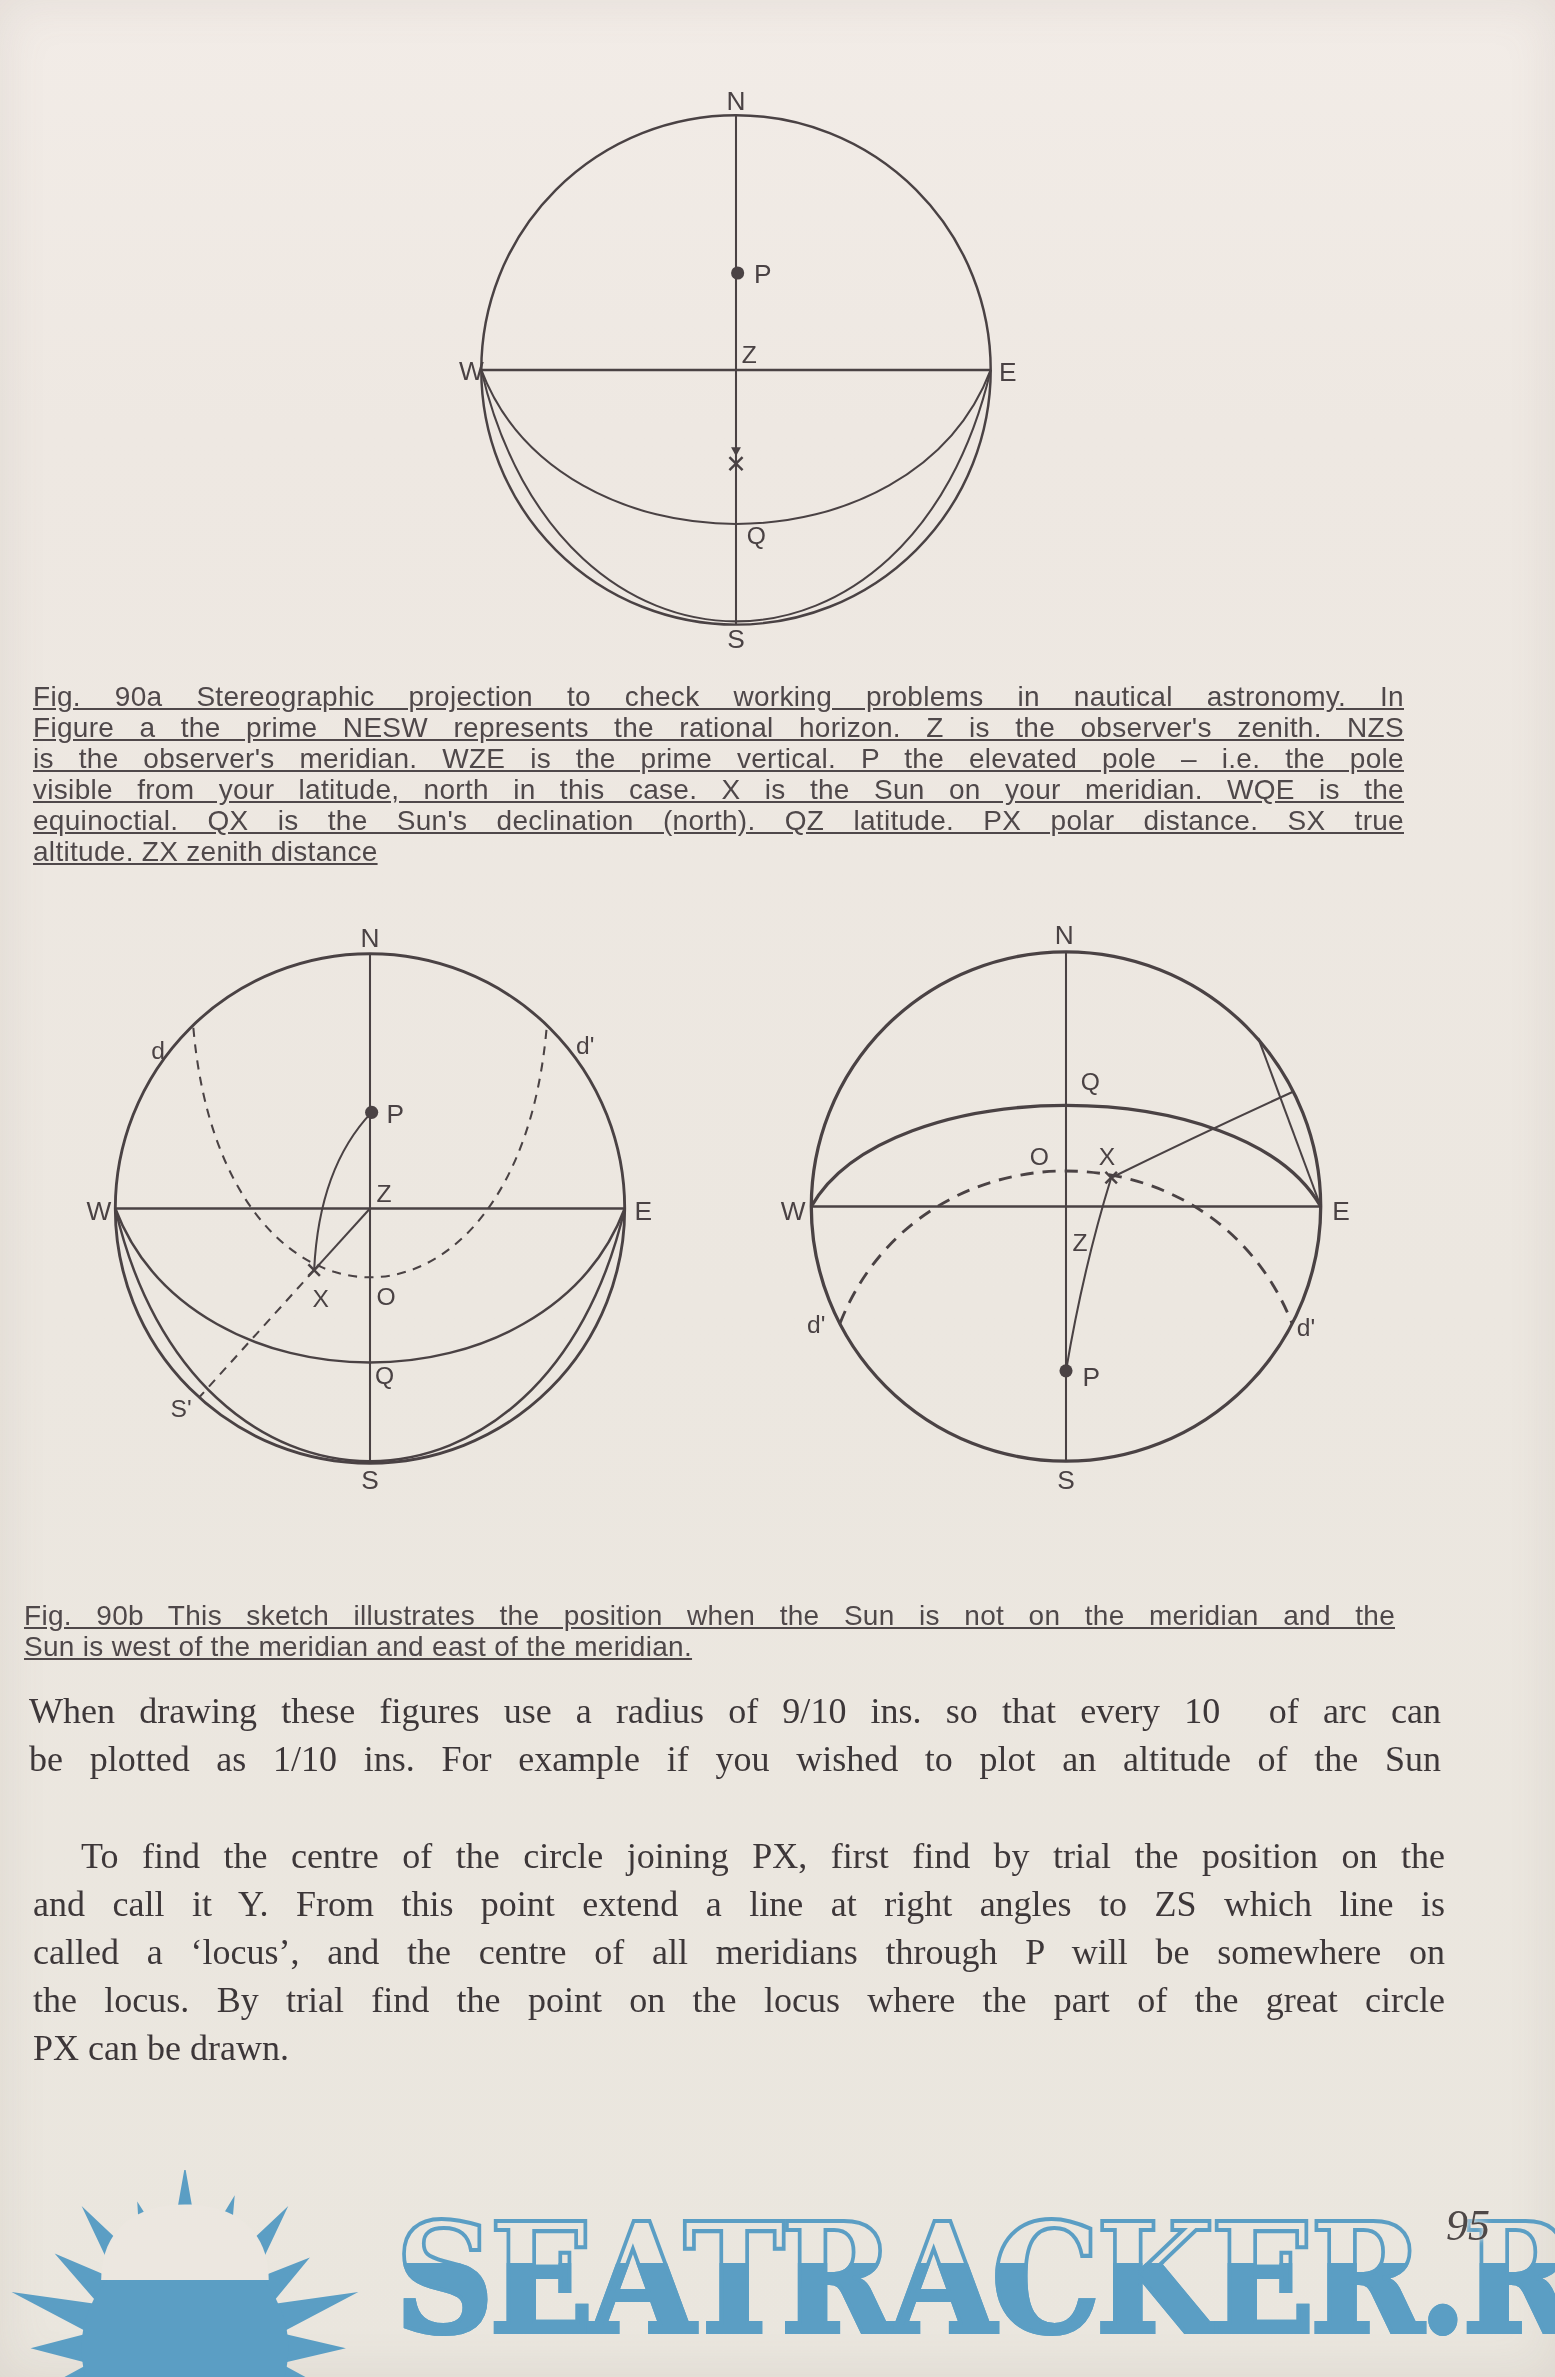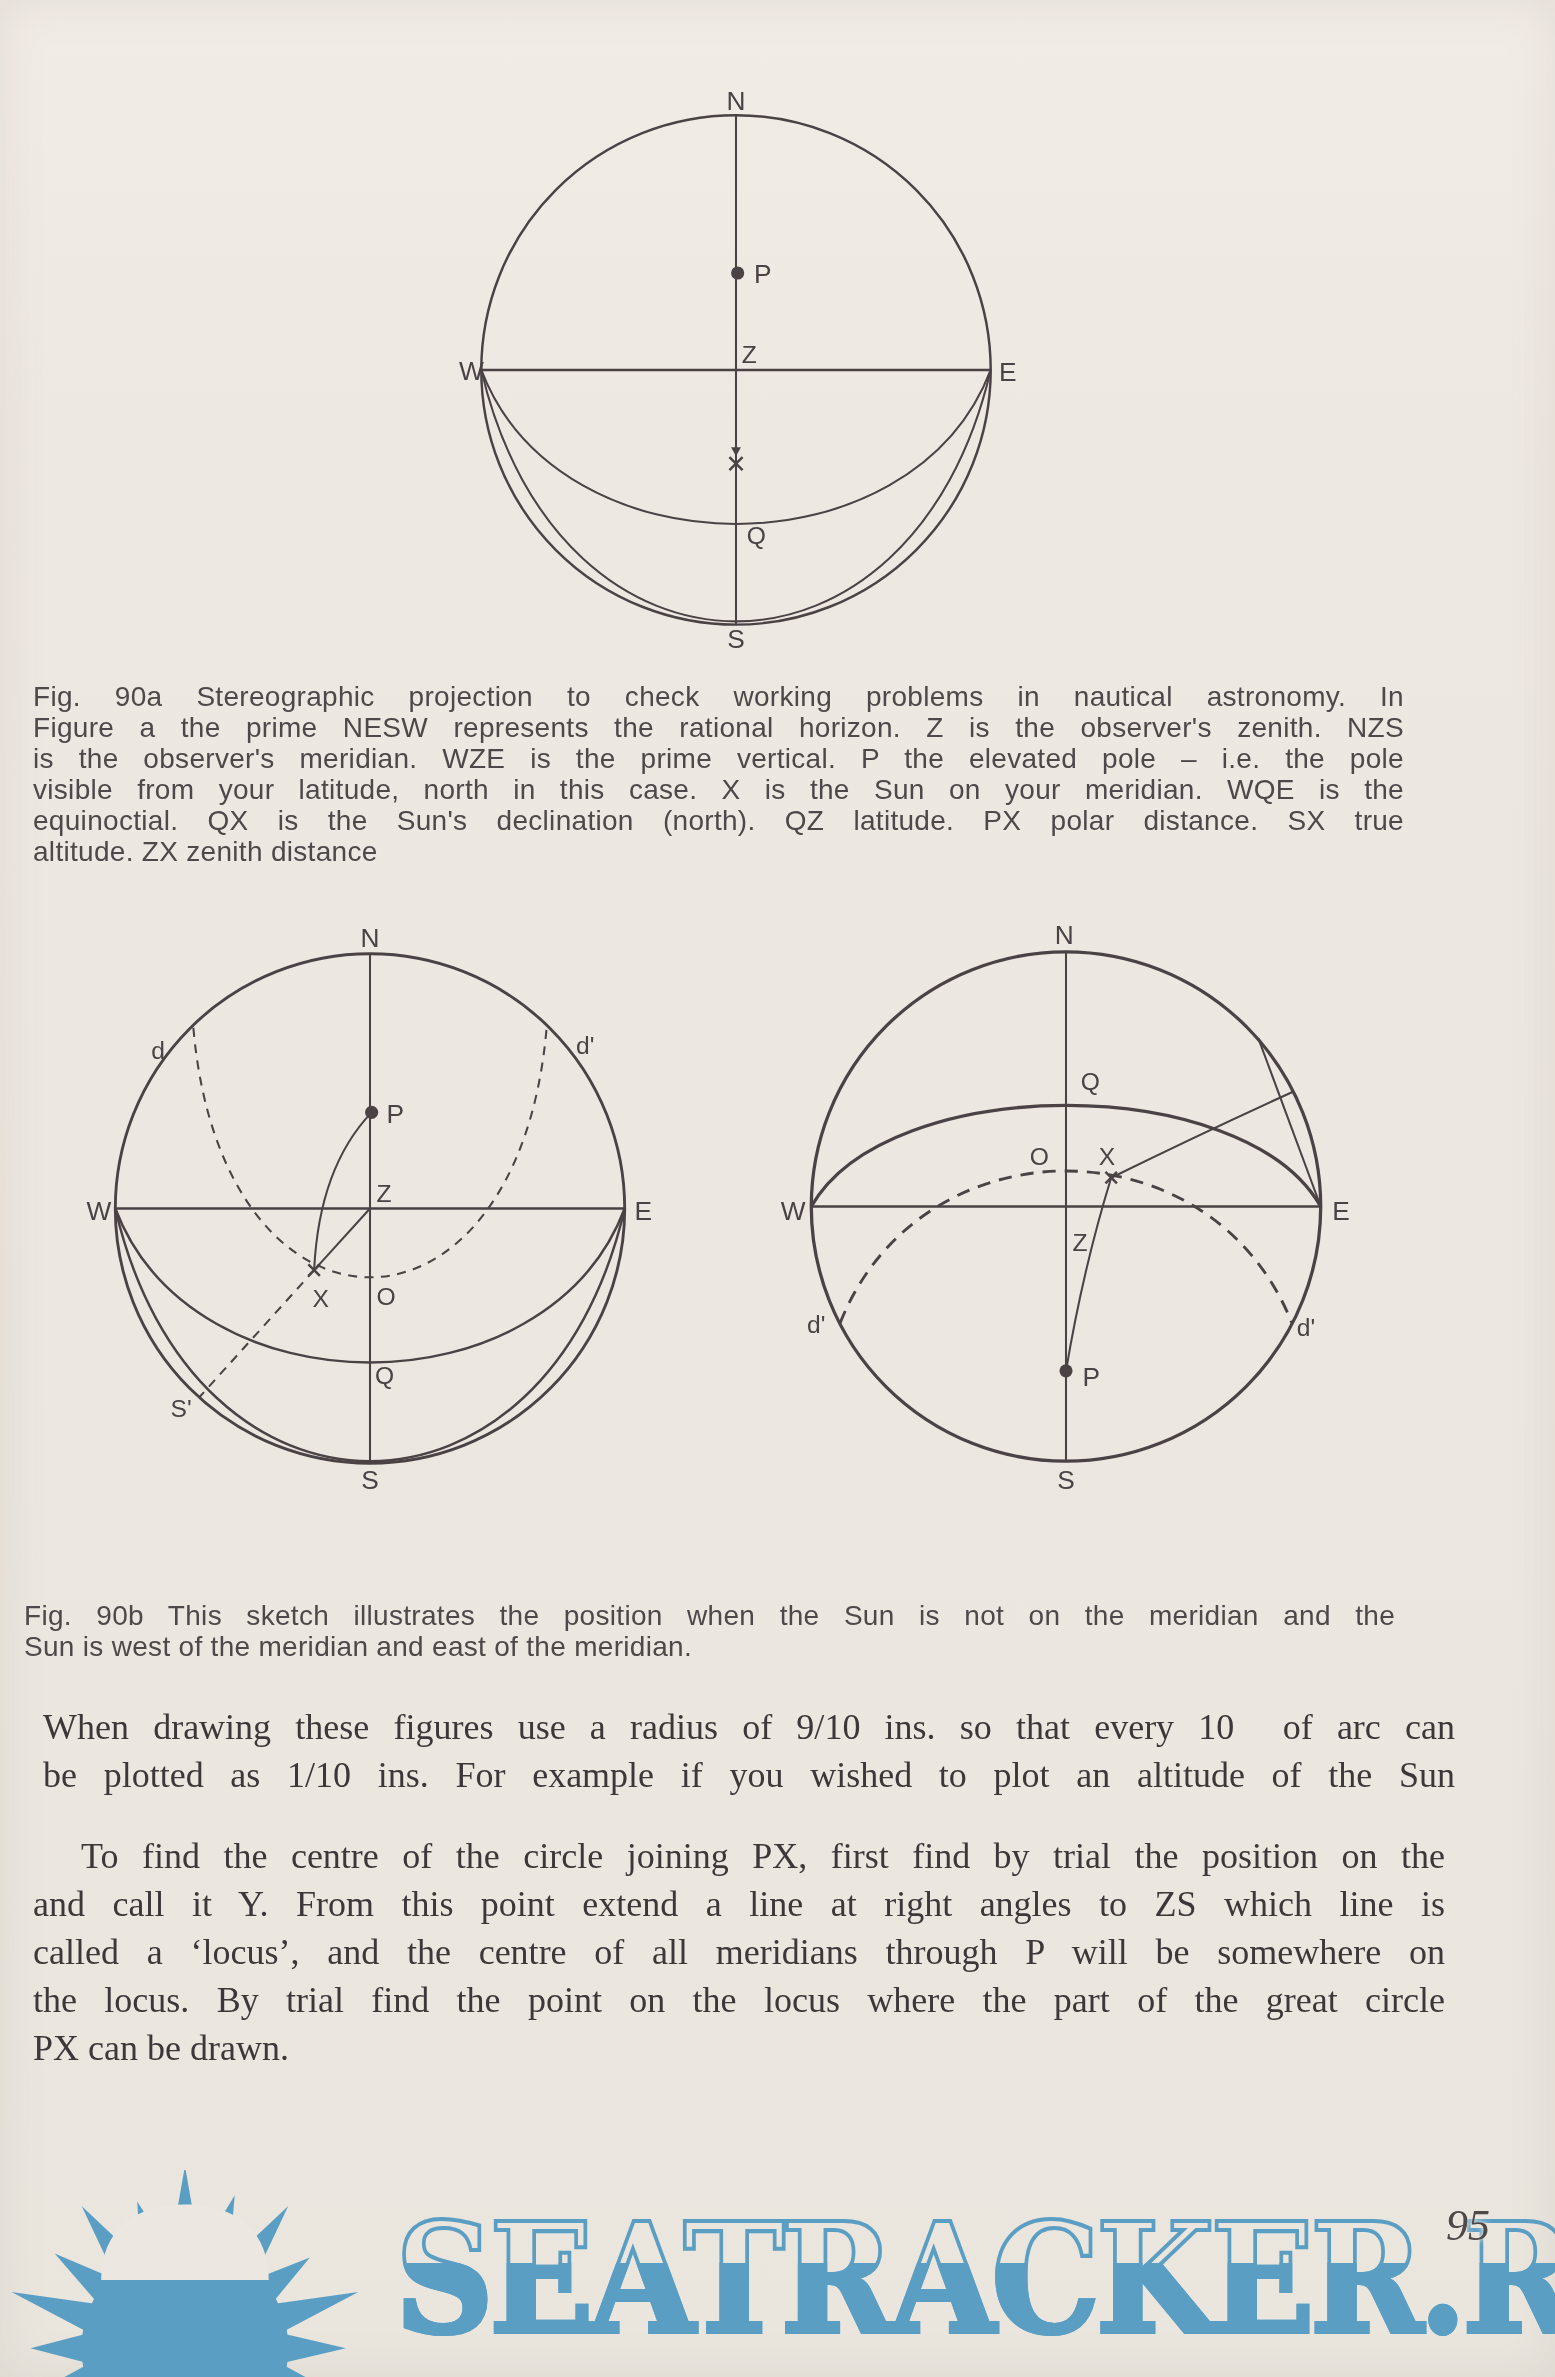--- a/index.html
+++ b/index.html
@@ -8,21 +8,21 @@
     width:1555px;height:2377px;
     margin:0 auto;
     background:linear-gradient(180deg,#f2ece7 0%,#eee8e2 18%,#ece7e0 55%,#eae6de 100%);
     overflow:hidden;
     box-shadow:inset 0 0 49px rgba(120,105,95,.12);
     font-family:"Liberation Sans",sans-serif;
   }
   .abs{position:absolute;}
   svg text{font-family:"Liberation Sans",sans-serif;}
   
-  .caption{color:#4f484a;font-size:28px;line-height:31px;letter-spacing:0.3px;}
+  .caption{color:#4f484a;font-size:28px;line-height:31px;letter-spacing:0.3px;text-decoration:underline;}
   .cap-line{text-align:justify;text-align-last:justify;}
   .cap-line.last{text-align:justify;text-align-last:left;}
   
   .bodytext{font-family:"Liberation Serif",serif;color:#3d3739;font-size:36px;line-height:48px;}
   .body-line{text-align:justify;text-align-last:justify;}
   .body-line.last{text-align-last:left;}
   #para2 .body-line:first-child{padding-left:48px;}
   
   #wm-text{
     left:395px;top:2197px;
@@ -132,21 +132,21 @@
     <text x="662" y="538" text-anchor="middle" font-size="30" class="inkfill">d'</text>
     <text x="390" y="598" font-size="32" class="inkfill">P</text>
     <text x="370" y="724" text-anchor="middle" font-size="32" class="inkfill">S</text>
   </svg>
 
   <div class="abs caption" style="left:18px;top:1600px;width:1371px;margin-left:6px;">
       <div class="cap-line">Fig. 90b This sketch illustrates the position when the Sun is not on the meridian and the</div>
       <div class="cap-line last">Sun is west of the meridian and east of the meridian.</div>
     </div>
 
-  <div id="para1" class="abs bodytext" style="left:43px;top:1687px;width:1412px;margin-top:16px;">
+  <div id="para1" class="abs bodytext" style="left:29px;top:1687px;width:1412px;">
       <div class="body-line">When drawing these figures use a radius of 9/10 ins. so that every 10&nbsp; of arc can</div>
       <div class="body-line">be plotted as 1/10 ins. For example if you wished to plot an altitude of the Sun</div>
     </div>
 
   <div id="para2" class="abs bodytext" style="left:33px;top:1832px;width:1412px;">
       <div class="body-line">To find the centre of the circle joining PX, first find by trial the position on the</div>
       <div class="body-line">and call it Y. From this point extend a line at right angles to ZS which line is</div>
       <div class="body-line">called a ‘locus’, and the centre of all meridians through P will be somewhere on</div>
       <div class="body-line">the locus. By trial find the point on the locus where the part of the great circle</div>
       <div class="body-line last">PX can be drawn.</div>

